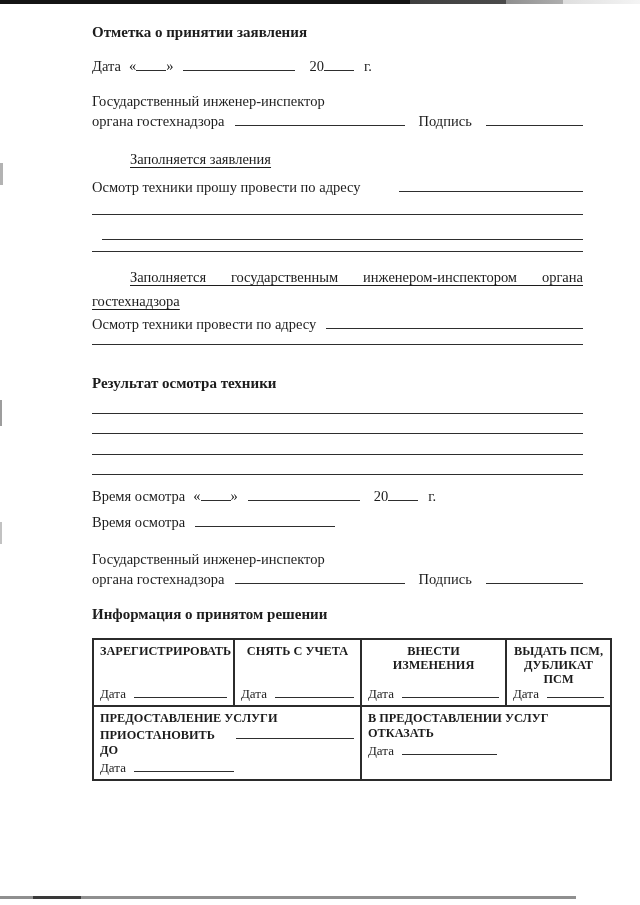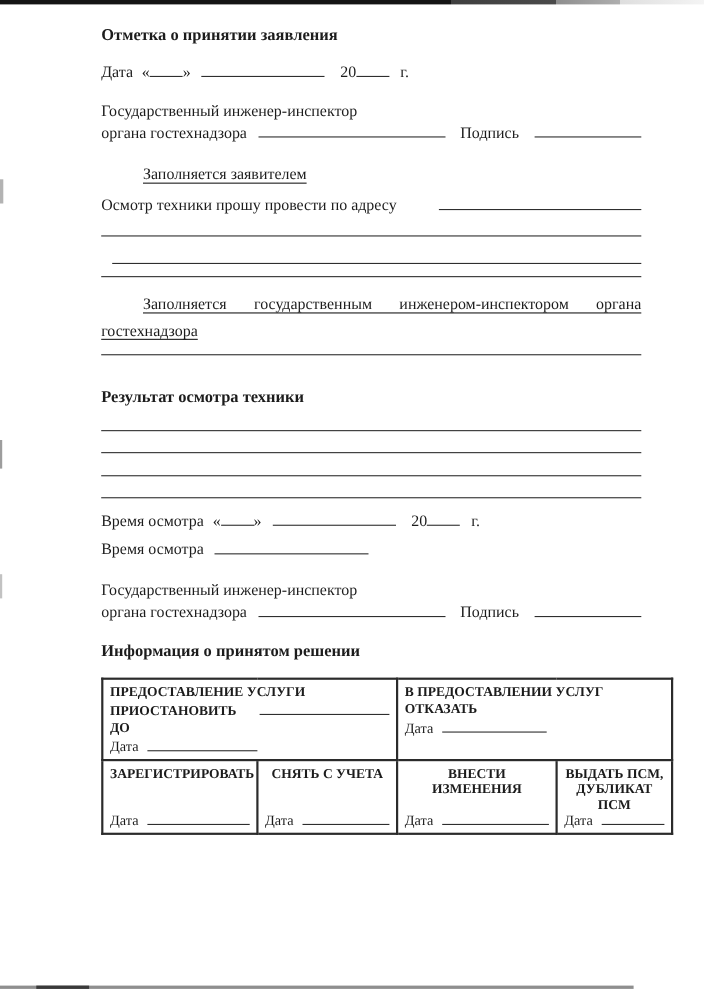--- a/index.html
+++ b/index.html
@@ -91,35 +91,39 @@
   <div id="insp1a">Государственный инженер-инспектор</div>
   <div class="row">
     <span>органа гостехнадзора</span>
     <span class="blank w170 ml10"></span>
     <span class="ml14">Подпись</span>
     <span class="blank grow ml14"></span>
   </div>
 
   
 
-  <div id="fill-applicant">Заполняется заявителем</div>
+  <div id="fill-applicant">Заполняется заявления</div>
 
   <div class="row" id="req-row">
     <span>Осмотр техники прошу провести по адресу</span>
     <span class="blank grow ml10"></span>
   </div>
   <div class="rule" id="rule1"></div>
 
   <div class="row" id="lico-row">
     <span class="blank grow ml10"></span>
   </div>
   <div class="rule" id="rule2"></div>
 
   <div id="fill-insp">Заполняется государственным инженером-инспектором органа гостехнадзора</div>
 
+  <div class="row" id="conduct-row">
+    <span>Осмотр техники провести по адресу</span>
+    <span class="blank grow ml10"></span>
+  </div>
   <div class="rule" id="rule3"></div>
 
   
   <div class="heading" id="h-result">Результат осмотра техники</div>
 
   <div class="rule rline"></div>
   <div class="rule rline"></div>
   <div class="rule rline"></div>
   <div class="rule rline"></div>
 
@@ -152,76 +156,76 @@
 
   <table class="decision">
     <colgroup>
       <col style="width:141px">
         <col style="width:127px">
         <col style="width:145px">
         <col style="width:105px">
     </colgroup>
     <tbody>
         <tr>
+      <td class="r1">
+        <div class="cell">
+          <div class="lbl">ЗАРЕГИСТРИРОВАТЬ</div>
+          <div class="drow">
+            <span>Дата</span>
+            <span class="blank-s grow ml8"></span>
+          </div>
+        </div>
+      </td>
+      <td class="r1">
+        <div class="cell">
+          <div class="lbl">СНЯТЬ С УЧЕТА</div>
+          <div class="drow">
+            <span>Дата</span>
+            <span class="blank-s grow ml8"></span>
+          </div>
+        </div>
+      </td>
+      <td class="r1">
+        <div class="cell">
+          <div class="lbl">ВНЕСТИ ИЗМЕНЕНИЯ</div>
+          <div class="drow">
+            <span>Дата</span>
+            <span class="blank-s grow ml8"></span>
+          </div>
+        </div>
+      </td>
+      <td class="r1">
+        <div class="cell">
+          <div class="lbl">ВЫДАТЬ ПСМ, ДУБЛИКАТ ПСМ</div>
+          <div class="drow">
+            <span>Дата</span>
+            <span class="blank-s grow ml8"></span>
+          </div>
+        </div>
+      </td>
+    </tr>
+    <tr>
       <td class="r2" colspan="2">
         <div class="lbl-left">ПРЕДОСТАВЛЕНИЕ УСЛУГИ</div>
         <div class="drow2">
           <span class="lbl-left">ПРИОСТАНОВИТЬ ДО</span>
           <span class="blank-s wsus ml10"></span>
         </div>
         <div class="drow2">
           <span>Дата</span>
           <span class="blank-s wdat ml8"></span>
         </div>
       </td>
       <td class="r2" colspan="2">
         <div class="lbl-left">В ПРЕДОСТАВЛЕНИИ УСЛУГ ОТКАЗАТЬ</div>
         <div class="drow2">
           <span>Дата</span>
           <span class="blank-s wdat2 ml8"></span>
         </div>
       </td>
     </tr>
-    <tr>
-      <td class="r1">
-        <div class="cell">
-          <div class="lbl">ЗАРЕГИСТРИРОВАТЬ</div>
-          <div class="drow">
-            <span>Дата</span>
-            <span class="blank-s grow ml8"></span>
-          </div>
-        </div>
-      </td>
-      <td class="r1">
-        <div class="cell">
-          <div class="lbl">СНЯТЬ С УЧЕТА</div>
-          <div class="drow">
-            <span>Дата</span>
-            <span class="blank-s grow ml8"></span>
-          </div>
-        </div>
-      </td>
-      <td class="r1">
-        <div class="cell">
-          <div class="lbl">ВНЕСТИ ИЗМЕНЕНИЯ</div>
-          <div class="drow">
-            <span>Дата</span>
-            <span class="blank-s grow ml8"></span>
-          </div>
-        </div>
-      </td>
-      <td class="r1">
-        <div class="cell">
-          <div class="lbl">ВЫДАТЬ ПСМ, ДУБЛИКАТ ПСМ</div>
-          <div class="drow">
-            <span>Дата</span>
-            <span class="blank-s grow ml8"></span>
-          </div>
-        </div>
-      </td>
-    </tr>
   </tbody>
     </table>
 
 </div>
 
 <div class="artifact-bottom"></div>
 <div class="artifact-bottom-dark"></div>
 
 </body></html>

